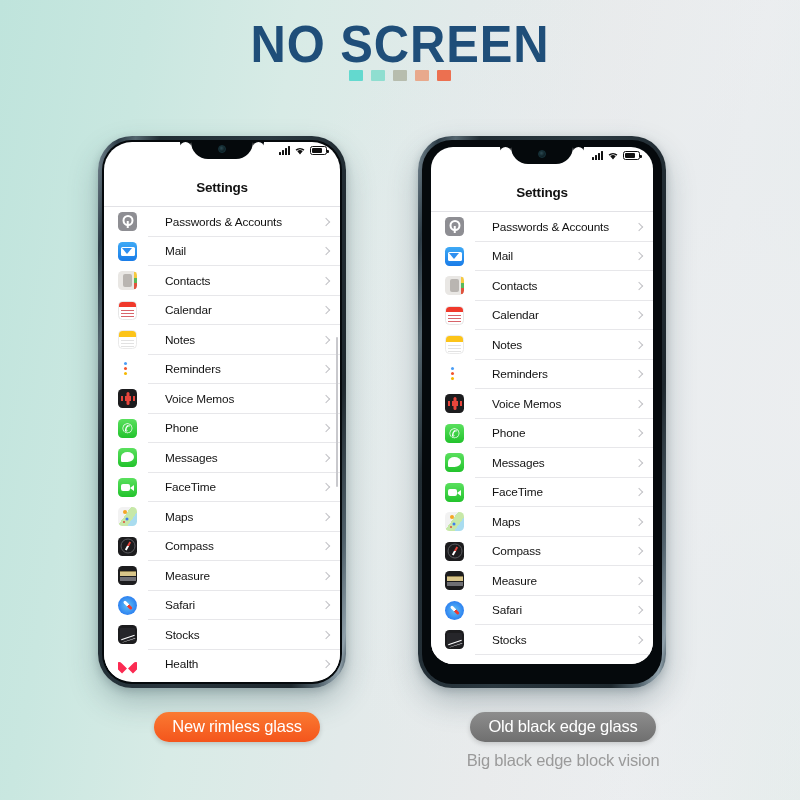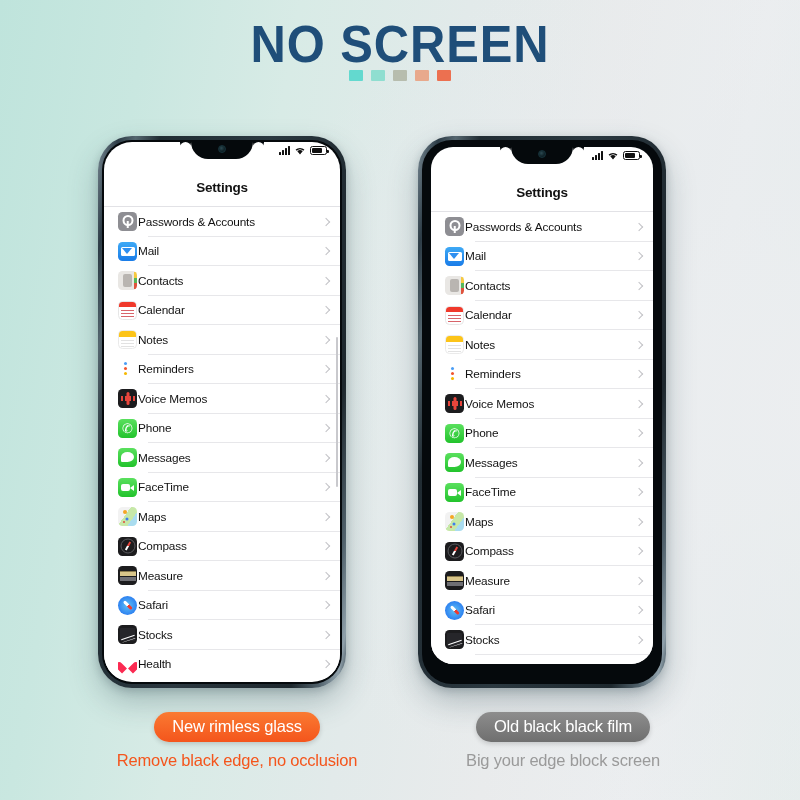--- a/index.html
+++ b/index.html
@@ -211,21 +211,21 @@
   .row:last-child .sep { display: none; }
 
   .app-icon {
     width: 19px; height: 19px;
     border-radius: 4.5px;
     flex: 0 0 auto;
     position: relative;
     overflow: hidden;
   }
   .row-label {
-    margin-left: 1px;
+    margin-left: 28px;
     font-size: 11.8px;
     color: #121212;
     letter-spacing: -0.15px;
   }
   .chev {
     position: absolute;
     right: 11px;
     width: 6px; height: 6px;
     border-right: 1.4px solid #c2c2c6;
     border-top: 1.4px solid #c2c2c6;
@@ -697,21 +697,20 @@
             </div>
         </div>
       </div>
     </div>
 
   </div>
 
   <div class="captions">
     <div class="cap-col cap-left">
       <span class="pill pill-new">New rimless glass</span>
-      <div class="cap-text cap-text-new">Remove black edge, no occlusion</div>
     </div>
     <div class="cap-col cap-right">
-      <span class="pill pill-old">Old black black film</span>
-      <div class="cap-text cap-text-old">Big your edge block screen</div>
+      <span class="pill pill-old">Old black edge glass</span>
+      <div class="cap-text cap-text-old">Big black edge block vision</div>
     </div>
   </div>
 
 </div>
 
 </body></html>

